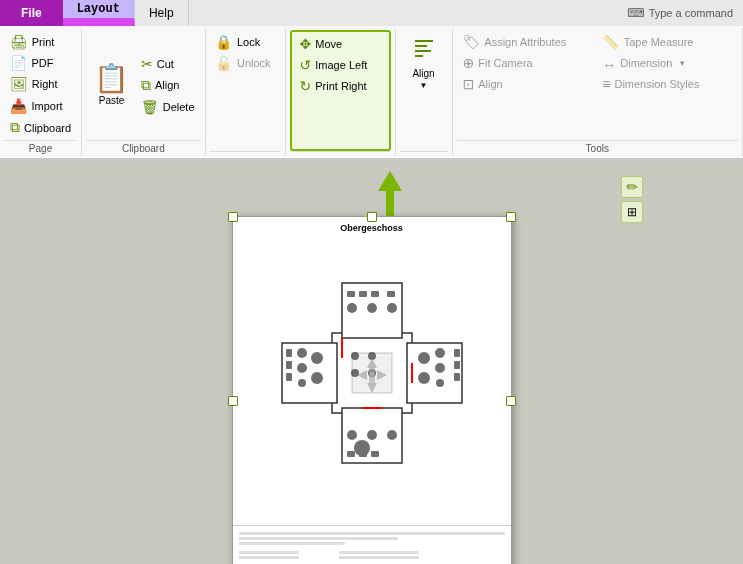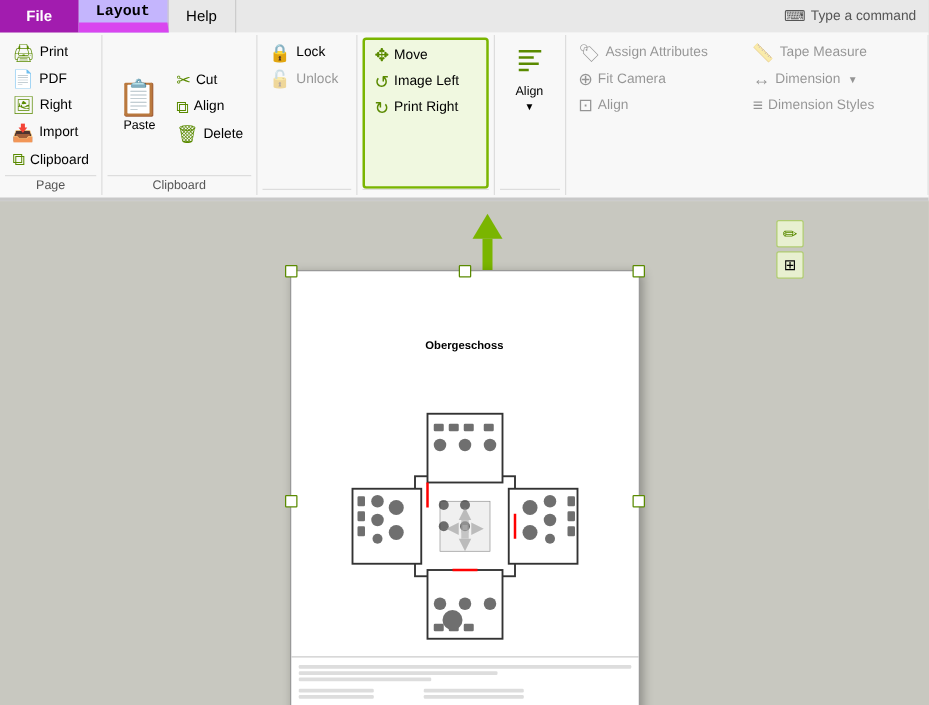--- a/index.html
+++ b/index.html
@@ -60,21 +60,21 @@
     
     .arrow-annotation { position: absolute; top: -55px; left: 50%; transform: translateX(-50%); display: flex; flex-direction: column; align-items: center; }
     .arrow-up { width: 0; height: 0; border-left: 12px solid transparent; border-right: 12px solid transparent; border-bottom: 20px solid #7ab500; }
     .arrow-shaft { width: 8px; height: 30px; background: #7ab500; }
 
     .green-icon { color: #5a8a00; }
 
     .disabled { opacity: 0.4; }
 
     
-    .doc-title { font-size: 9px; font-weight: bold; text-align: center; padding-top: 6px; margin-top: 48px; }
+    .doc-title { font-size: 9px; font-weight: bold; text-align: center; padding-top: 6px; }
 
     
     .canvas-icon { position: absolute; top: 10px; right: 10px; background: #e8f0d0; border: 1px solid #b0cc70; width: 22px; height: 22px; display: flex; align-items: center; justify-content: center; font-size: 14px; cursor: pointer; border-radius: 2px; }
 
     .doc-footer { position: absolute; bottom: 0; left: 0; right: 0; height: 60px; border-top: 1px solid #ccc; padding: 4px; }
     .footer-lines { display: flex; flex-direction: column; gap: 2px; padding: 2px; }
     .footer-line { height: 3px; background: #ddd; border-radius: 1px; }
     .footer-line.short { width: 60%; }
     .footer-line.shorter { width: 40%; }
   </style>
@@ -234,20 +234,21 @@
             <span class="icon">↔</span>
             <span>Dimension</span>
             <span style="font-size:8px; margin-left:2px;">▼</span>
           </div>
           <div class="ribbon-btn-small disabled">
             <span class="icon">≡</span>
             <span>Dimension Styles</span>
           </div>
         </div>
       </div>
+      <div class="ribbon-group-label">Tools</div>
     </div>
 
   </div>
 </div>
 
 <div class="canvas-area">
 
   <div class="arrow-annotation" style="position:absolute; top:10px; left:390px; display:flex; flex-direction:column; align-items:center;">
     <div class="arrow-up"></div>
     <div class="arrow-shaft"></div>

